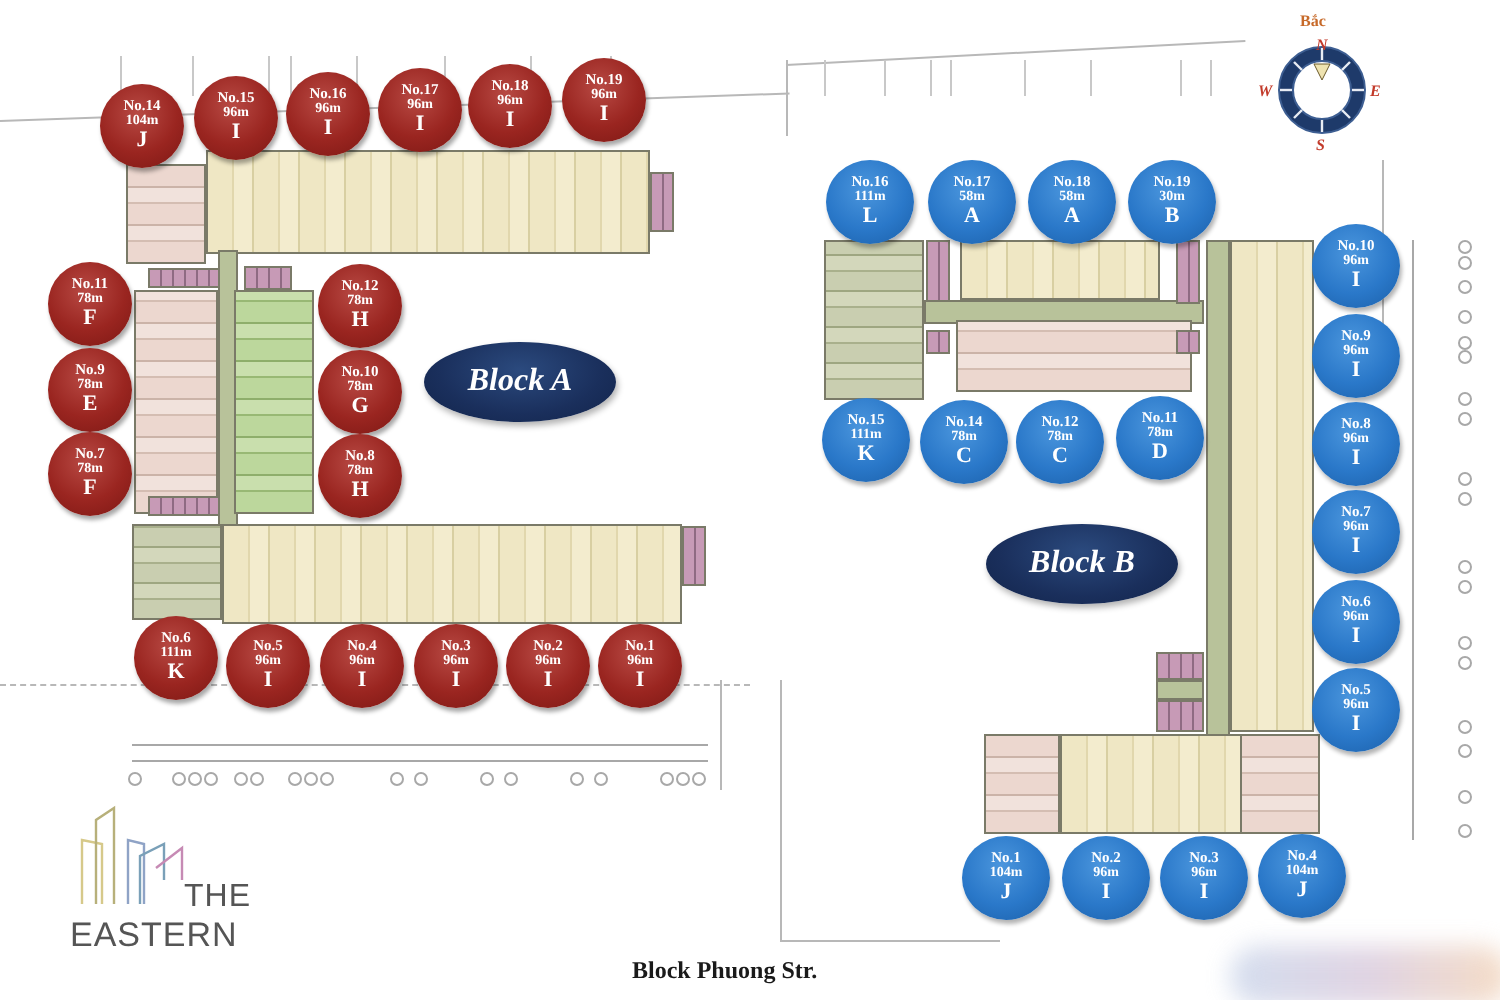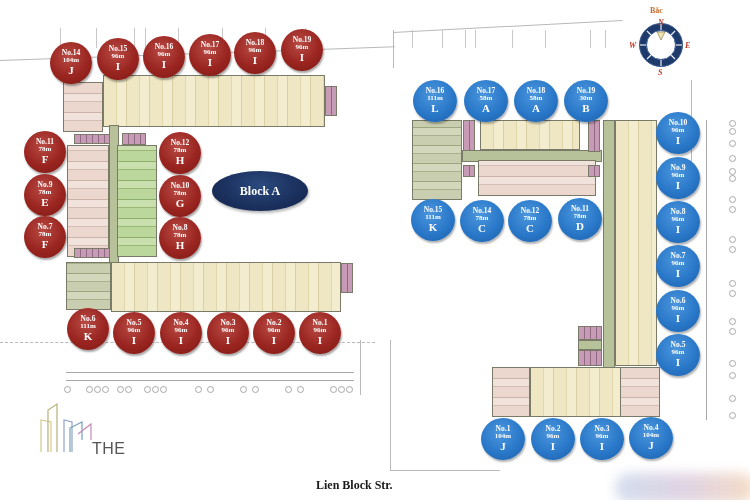--- a/index.html
+++ b/index.html
@@ -13,21 +13,21 @@
   .c-sage { background: repeating-linear-gradient(0deg, #c9ceb0 0 9px, #a9b08c 9px 10px, #d3d7bb 10px 17px, #9ea681 17px 18px); }
   .c-green { background: repeating-linear-gradient(0deg, #bcd79c 0 10px, #98b874 10px 11px, #c8de ac 11px 18px); background: repeating-linear-gradient(0deg, #bcd79c 0 10px, #98b874 10px 11px, #c9dfad 11px 18px, #8eae6b 18px 19px); }
   .c-mauve { background: repeating-linear-gradient(90deg, #c79ab6 0 5px, #8f6a82 5px 6px); }
   .c-corr { background: #b8c29a; }
   .unit { position: absolute; border-radius: 50%; display: flex; flex-direction: column; align-items: center; justify-content: center; color: #fff; font-weight: bold; line-height: 1.05; text-align: center; }
   .unit.red { background: radial-gradient(circle at 45% 35%, #b84a44 0%, #9a2520 55%, #7c1814 100%); box-shadow: 1px 2px 2px rgba(0,0,0,0.35); }
   .unit.blue { background: radial-gradient(circle at 45% 35%, #4b96dd 0%, #2a78c9 55%, #1b5fa8 100%); box-shadow: 1px 2px 2px rgba(0,0,0,0.3); }
   .unit .no { font-size: 7.5px; }
   .unit .area { font-size: 7px; }
   .unit .type { font-size: 11px; margin-top: 1px; }
-  .block-label { position: absolute; background: radial-gradient(ellipse at 50% 35%, #2b4a7e 0%, #1a2f5c 60%, #12244a 100%); border-radius: 50%; color: #fff; font-weight: bold; font-size: 12px; display: flex; align-items: center; justify-content: center; box-shadow: 1px 2px 3px rgba(0,0,0,0.3); }
+  .block-label { position: absolute; background: radial-gradient(ellipse at 50% 35%, #2b4a7e 0%, #1a2f5c 60%, #12244a 100%); border-radius: 50%; color: #fff; font-weight: bold; font-size: 16px; display: flex; align-items: center; justify-content: center; box-shadow: 1px 2px 3px rgba(0,0,0,0.3); font-style: italic; }
   .street { position: absolute; font-weight: bold; font-size: 12px; color: #1a1a1a; }
   .compass { position: absolute; }
   .logo { position: absolute; }
   .logo-text { position: absolute; font-family: "Liberation Sans", sans-serif; color: #555; font-weight: normal; letter-spacing: 0.5px; }
   .dim-row { position: absolute; height: 1px; background: #a8a8a8; }
   .axis-bubble { position: absolute; width: 7px; height: 7px; border: 1px solid #a8a8a8; border-radius: 50%; }
   .glow { position: absolute; border-radius: 20px; filter: blur(6px); }
 </style>
 </head>
 <body>
@@ -313,20 +313,21 @@
     <span class="no">No.3</span>
     <span class="area">96m</span>
     <span class="type">I</span>
   </div>
   <div class="unit blue" style="left:629px;top:417px;width:44px;height:42px;">
     <span class="no">No.4</span>
     <span class="area">104m</span>
     <span class="type">J</span>
   </div>
 
+  <div class="block-label" style="left:493px;top:262px;width:96px;height:40px;">Block B</div>
 
   <div class="compass" style="left:625px;top:2px;width:72px;height:78px;">
     <span style="position:absolute;left:25px;top:4px;font-size:8px;font-weight:bold;color:#c76a2a;">Bắc</span>
     <svg width="72" height="78" viewBox="0 0 72 78" style="position:absolute;left:0;top:0;">
       <circle cx="36" cy="43" r="18" fill="none" stroke="#1e3a6a" stroke-width="7"></circle>
       <circle cx="36" cy="43" r="21.5" fill="none" stroke="#3d5e92" stroke-width="1"></circle>
       <circle cx="36" cy="43" r="14.5" fill="none" stroke="#3d5e92" stroke-width="1"></circle>
       <g stroke="#e8ecf4" stroke-width="1.2">
         <line x1="36" y1="22" x2="36" y2="28"></line>
         <line x1="36" y1="58" x2="36" y2="64"></line>
@@ -347,19 +348,20 @@
 
   <div class="logo" style="left:30px;top:402px;width:110px;height:80px;">
     <svg width="65" height="52" viewBox="0 0 65 52" style="position:absolute;left:4px;top:0;">
       <polyline points="7,50 7,18 17,20 17,50" fill="none" stroke="#d6c98a" stroke-width="1.2"></polyline>
       <polyline points="14,50 14,8 23,2 23,50" fill="none" stroke="#b7b07a" stroke-width="1.2"></polyline>
       <polyline points="30,50 30,18 38,20 38,50" fill="none" stroke="#8fa3c6" stroke-width="1.2"></polyline>
       <polyline points="36,50 36,26 48,20 48,38" fill="none" stroke="#7aa0b8" stroke-width="1.2"></polyline>
       <polyline points="44,32 57,22 57,38" fill="none" stroke="#c68ab4" stroke-width="1.2"></polyline>
     </svg>
     <span class="logo-text" style="left:62px;top:38px;font-size:16px;">THE</span>
-  </div>
-
-  <div class="street" style="left:316px;top:478px;">Lien Block Str.</div>
+    <span class="logo-text" style="left:5px;top:56px;font-size:17px;">EASTERN</span>
+  </div>
+
+  <div class="street" style="left:316px;top:478px;">Block Phuong Str.</div>
 
   <div class="glow" style="left:615px;top:473px;width:140px;height:30px;background:linear-gradient(90deg,#c9d5ea 0%,#d8c9dc 50%,#f3d4b8 100%);opacity:0.8;"></div>
 
 </div>
 
 </body></html>

